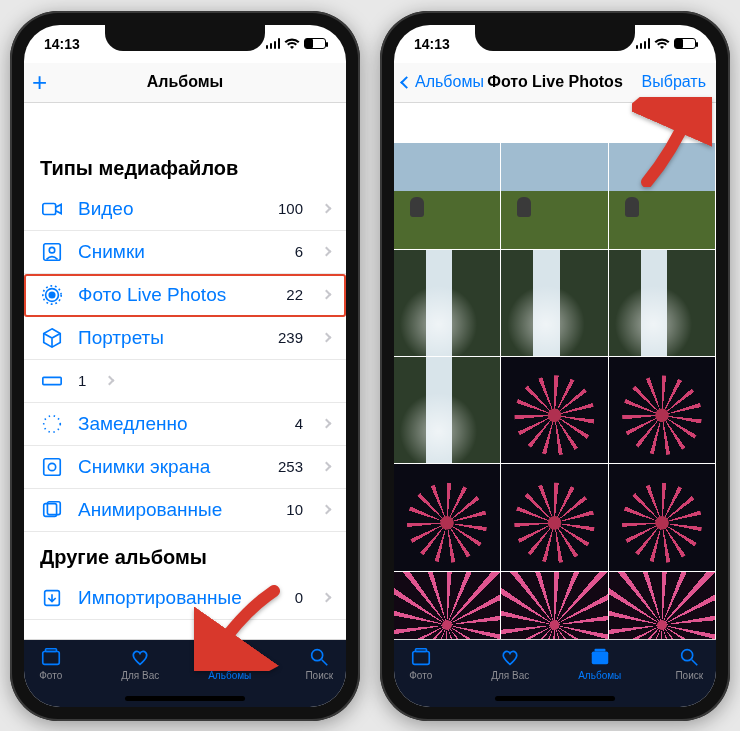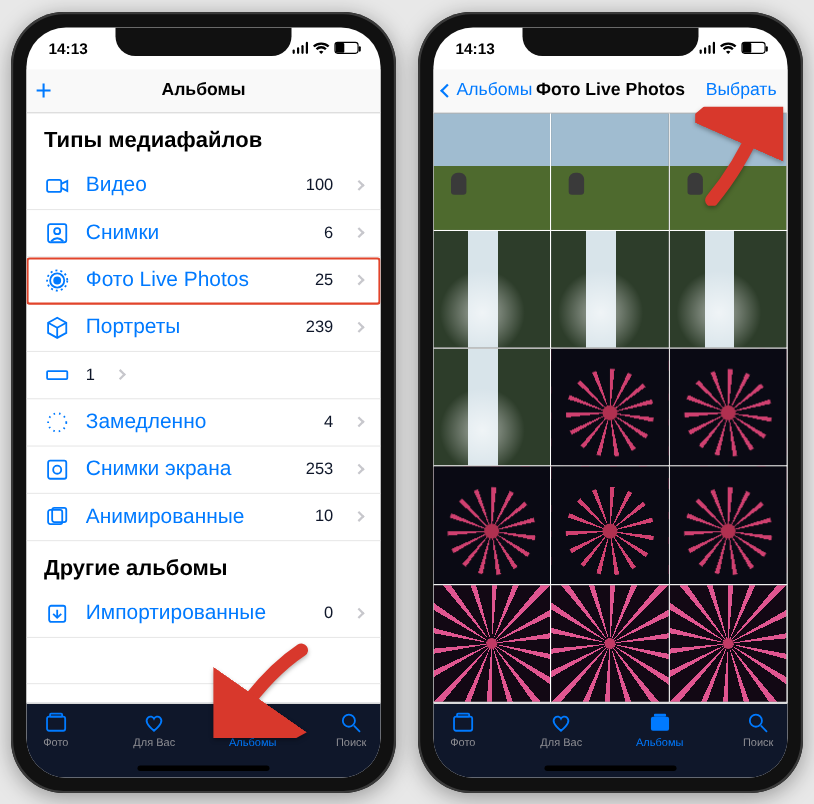--- a/index.html
+++ b/index.html
@@ -50,21 +50,21 @@
     height: 40px; display:flex; align-items:center; justify-content:center;
     border-bottom: 1px solid #d8d8d8; position:relative; padding: 0 10px;
     background:#f9f9f9;
   }
   .navbar .title { font-size: 16px; font-weight:600; text-align:center; flex:1;}
   .navbar .left { position:absolute; left:8px; display:flex; align-items:center; color:#007aff; font-size:16px; }
   .navbar .right { position:absolute; right:10px; color:#007aff; font-size:16px; }
   .navbar .plus { font-size:26px; font-weight:300; line-height:1; color:#007aff; }
   .chev-left { display:inline-block; width:9px; height:9px; border-left:2.5px solid #007aff; border-bottom:2.5px solid #007aff; transform:rotate(45deg); margin-right:4px; }
 
-  .content { flex:1; overflow:hidden; background:#fff; }
+  .content { flex:1; overflow:hidden; background:#fff;margin-top:40px; }
   .section-title { font-size: 20px; font-weight:700; padding: 14px 16px 8px; }
   .list { display:flex; flex-direction:column; }
   .row {
     display:flex; align-items:center; padding: 10px 16px; gap: 14px;
     border-bottom: 1px solid #e8e8e8; min-height: 42px;
   }
   .row .icon { width: 24px; display:flex; justify-content:center; color:#007aff; flex-shrink:0; }
   .row .label { flex:1; color:#007aff; font-size:19px; }
   .row .count { color:#0f172a; font-size:15px; }
   .chev { width:7px; height:7px; border-top:2px solid #c7c7cc; border-right:2px solid #c7c7cc; transform:rotate(45deg); margin-left:6px; }
@@ -163,21 +163,21 @@
           </div>
           <div class="row highlight">
             <span class="icon">
               <svg width="22" height="22" viewBox="0 0 24 24" fill="none" stroke="#007aff" stroke-width="1.8">
                 <circle cx="12" cy="12" r="3" fill="#007aff"></circle>
                 <circle cx="12" cy="12" r="7"></circle>
                 <circle cx="12" cy="12" r="10" stroke-dasharray="2 3"></circle>
               </svg>
             </span>
             <span class="label">Фото Live Photos</span>
-            <span class="count">25</span>
+            <span class="count">22</span>
             <span class="chev"></span>
           </div>
           <div class="row">
             <span class="icon">
               <svg width="22" height="22" viewBox="0 0 24 24" fill="none" stroke="#007aff" stroke-width="1.8">
                 <path d="M12 2 L21 7 V17 L12 22 L3 17 V7 Z"></path>
                 <path d="M3 7 L12 12 L21 7 M12 12 V22"></path>
               </svg>
             </span>
             <span class="label">Портреты</span>

